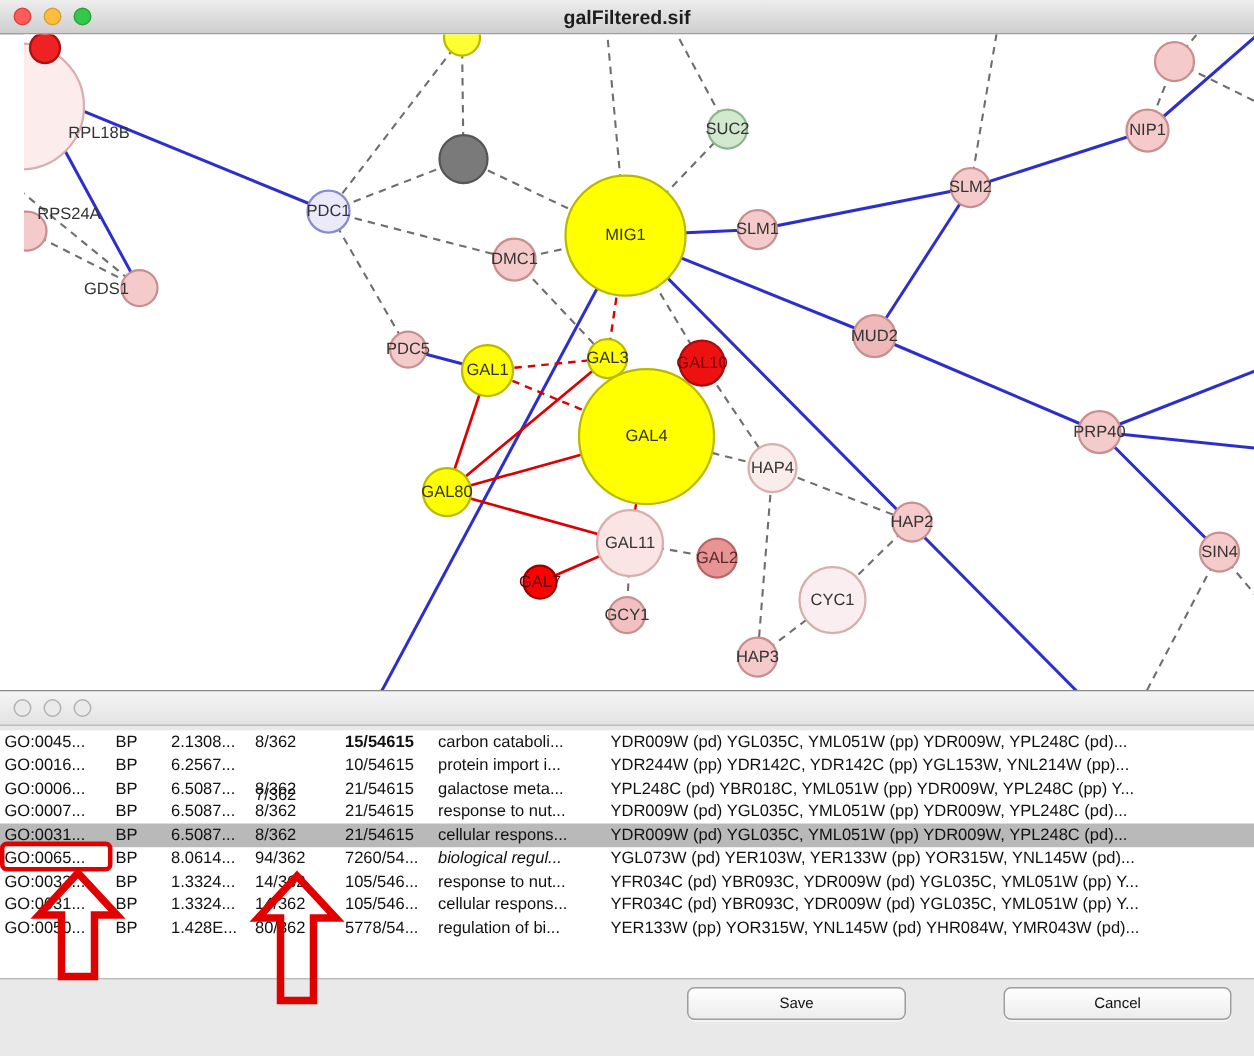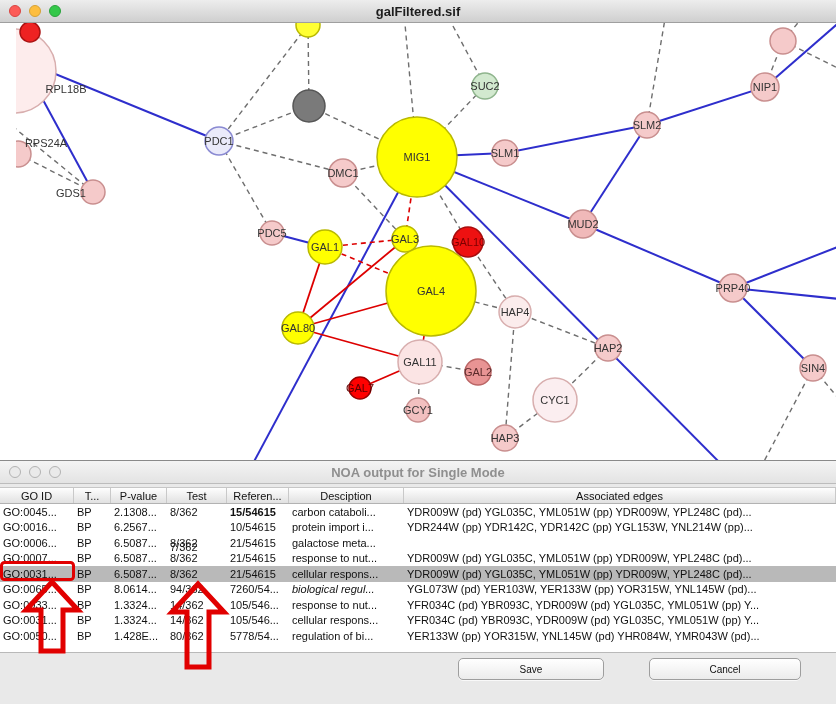--- a/index.html
+++ b/index.html
@@ -33,21 +33,21 @@
       display:flex;align-items:center;justify-content:center;overflow:hidden;white-space:nowrap;}
   .tbody{overflow:hidden;}
   .tr{display:flex;height:15.5px;align-items:center;background:#fff;}
   .tr.selected{background:#b9b9b9;}
   .td{box-sizing:border-box;padding-left:3px;font-size:11px;color:#111;white-space:nowrap;overflow:hidden;}
   .btn{position:absolute;height:22px;border:1px solid #9e9e9e;border-radius:5px;
        background:linear-gradient(#ffffff,#ececec);font-size:10px;color:#111;
        font-family:"Liberation Sans","DejaVu Sans",sans-serif;
        display:flex;align-items:center;justify-content:center;box-shadow:0 1px 0 rgba(255,255,255,.7);}
   #save-btn{left:458px;top:174px;width:146px;}
-  #cancel-btn{left:649px;top:174px;width:152px;}
+  #cancel-btn{left:669px;top:174px;width:152px;}
 
   
   .anno-overlay{position:absolute;left:0;top:0;width:836px;height:704px;pointer-events:none;z-index:30;}
 </style>
 </head>
 <body>
 
 <div id="page">
 
   <div class="win-top">
@@ -177,33 +177,23 @@
     </div>
   </div>
 
   <div class="win-bottom">
     <div class="titlebar2">
       <div class="lights">
         <span class="light l-off"></span>
         <span class="light l-off"></span>
         <span class="light l-off"></span>
       </div>
-      <span class="title">NOA output for Single Mode</span>
     </div>
     <div class="bw-content">
       <div class="table-wrap">
-        <div class="thead">
-            <div class="th" style="width: 74px;">GO ID</div>
-            <div class="th" style="width: 37px;">T...</div>
-            <div class="th" style="width: 56px;">P-value</div>
-            <div class="th" style="width: 60px;">Test</div>
-            <div class="th" style="width: 62px;">Referen...</div>
-            <div class="th" style="width: 115px;">Desciption</div>
-            <div class="th" style="width: 432px;">Associated edges</div>
-          </div>
         <div class="tbody">
             <div class="tr">
               <div class="td" style="width: 74px;">GO:0045...</div>
               <div class="td" style="width: 37px;">BP</div>
               <div class="td" style="width: 56px;">2.1308...</div>
               <div class="td" style="width: 60px;">8/362</div>
               <div class="td" style="width: 62px; font-weight: bold;">15/54615</div>
               <div class="td" style="width: 115px;">carbon cataboli...</div>
               <div class="td" style="width: 432px;">YDR009W (pd) YGL035C, YML051W (pp) YDR009W, YPL248C (pd)...</div>
             </div>
@@ -216,20 +206,21 @@
               <div class="td" style="width: 115px;">protein import i...</div>
               <div class="td" style="width: 432px;">YDR244W (pp) YDR142C, YDR142C (pp) YGL153W, YNL214W (pp)...</div>
             </div>
             <div class="tr">
               <div class="td" style="width: 74px;">GO:0006...</div>
               <div class="td" style="width: 37px;">BP</div>
               <div class="td" style="width: 56px;">6.5087...</div>
               <div class="td" style="width: 60px;">8/362</div>
               <div class="td" style="width: 62px;">21/54615</div>
               <div class="td" style="width: 115px;">galactose meta...</div>
+              <div class="td" style="width: 432px;">YPL248C (pd) YBR018C, YML051W (pp) YDR009W, YPL248C (pp) Y...</div>
             </div>
             <div class="tr">
               <div class="td" style="width: 74px;">GO:0007...</div>
               <div class="td" style="width: 37px;">BP</div>
               <div class="td" style="width: 56px;">6.5087...</div>
               <div class="td" style="width: 60px;">8/362</div>
               <div class="td" style="width: 62px;">21/54615</div>
               <div class="td" style="width: 115px;">response to nut...</div>
               <div class="td" style="width: 432px;">YDR009W (pd) YGL035C, YML051W (pp) YDR009W, YPL248C (pd)...</div>
             </div>

